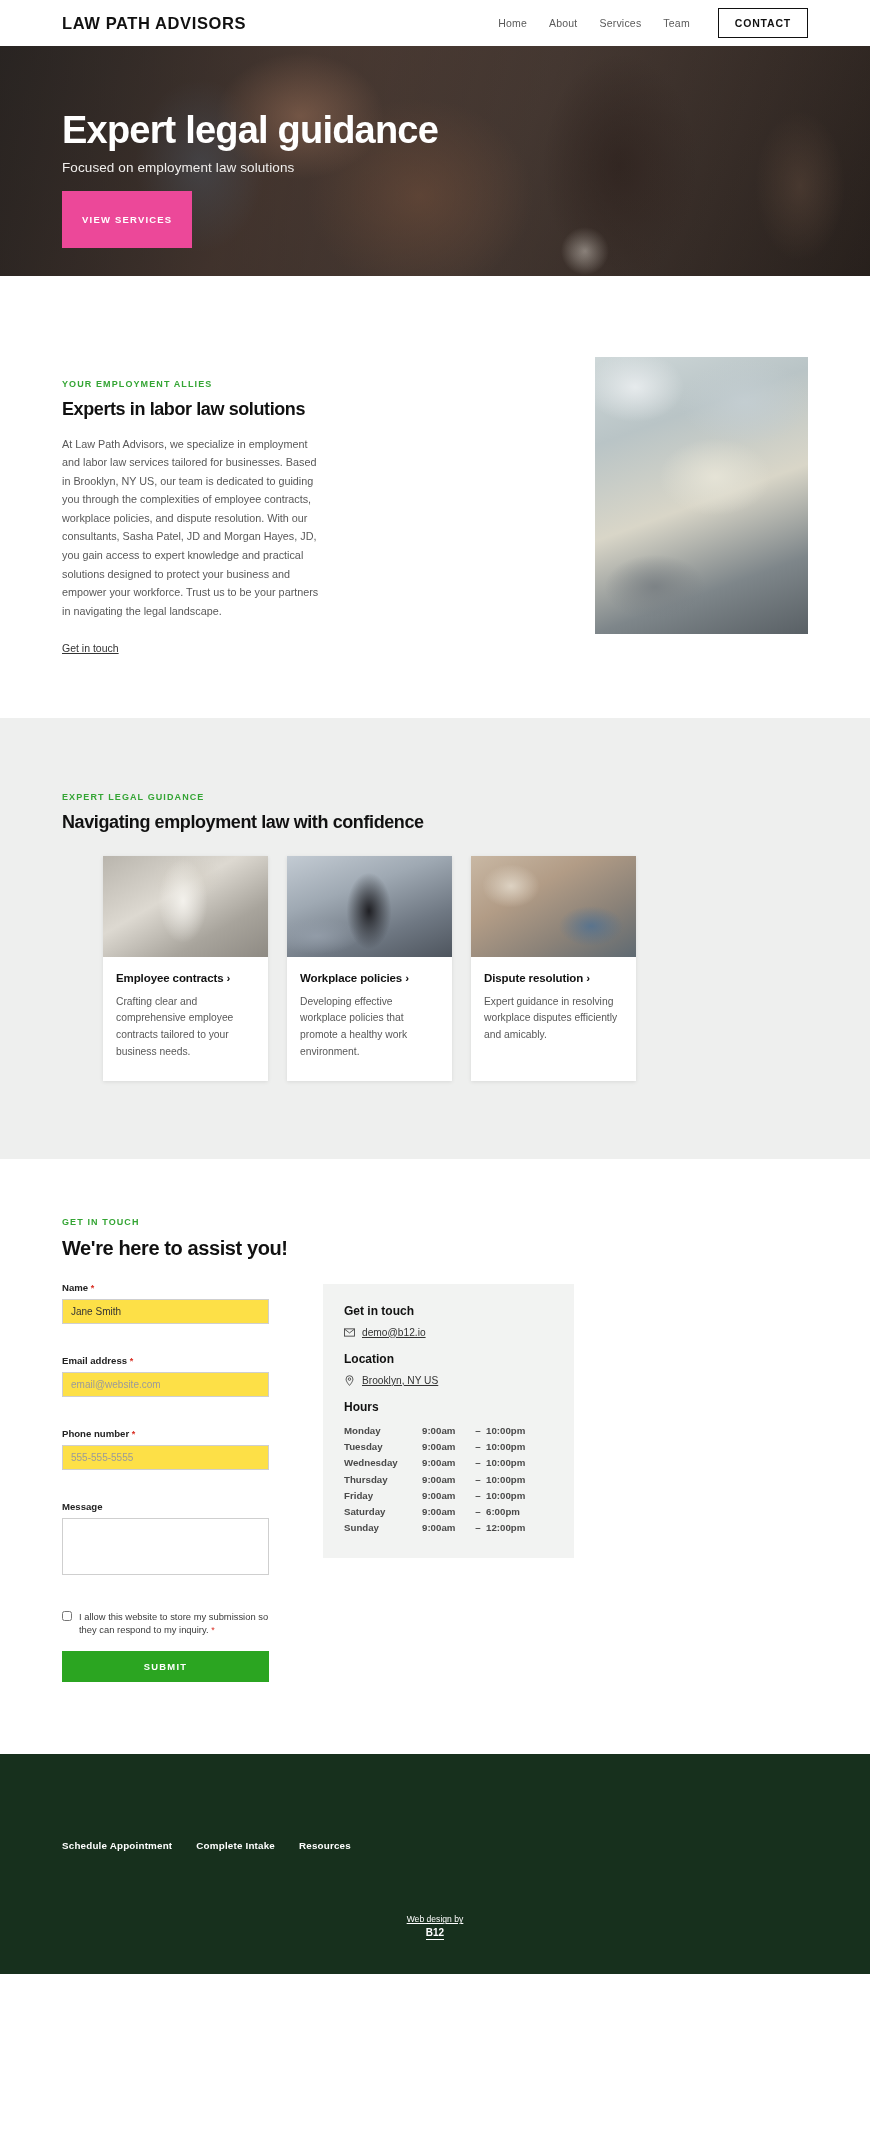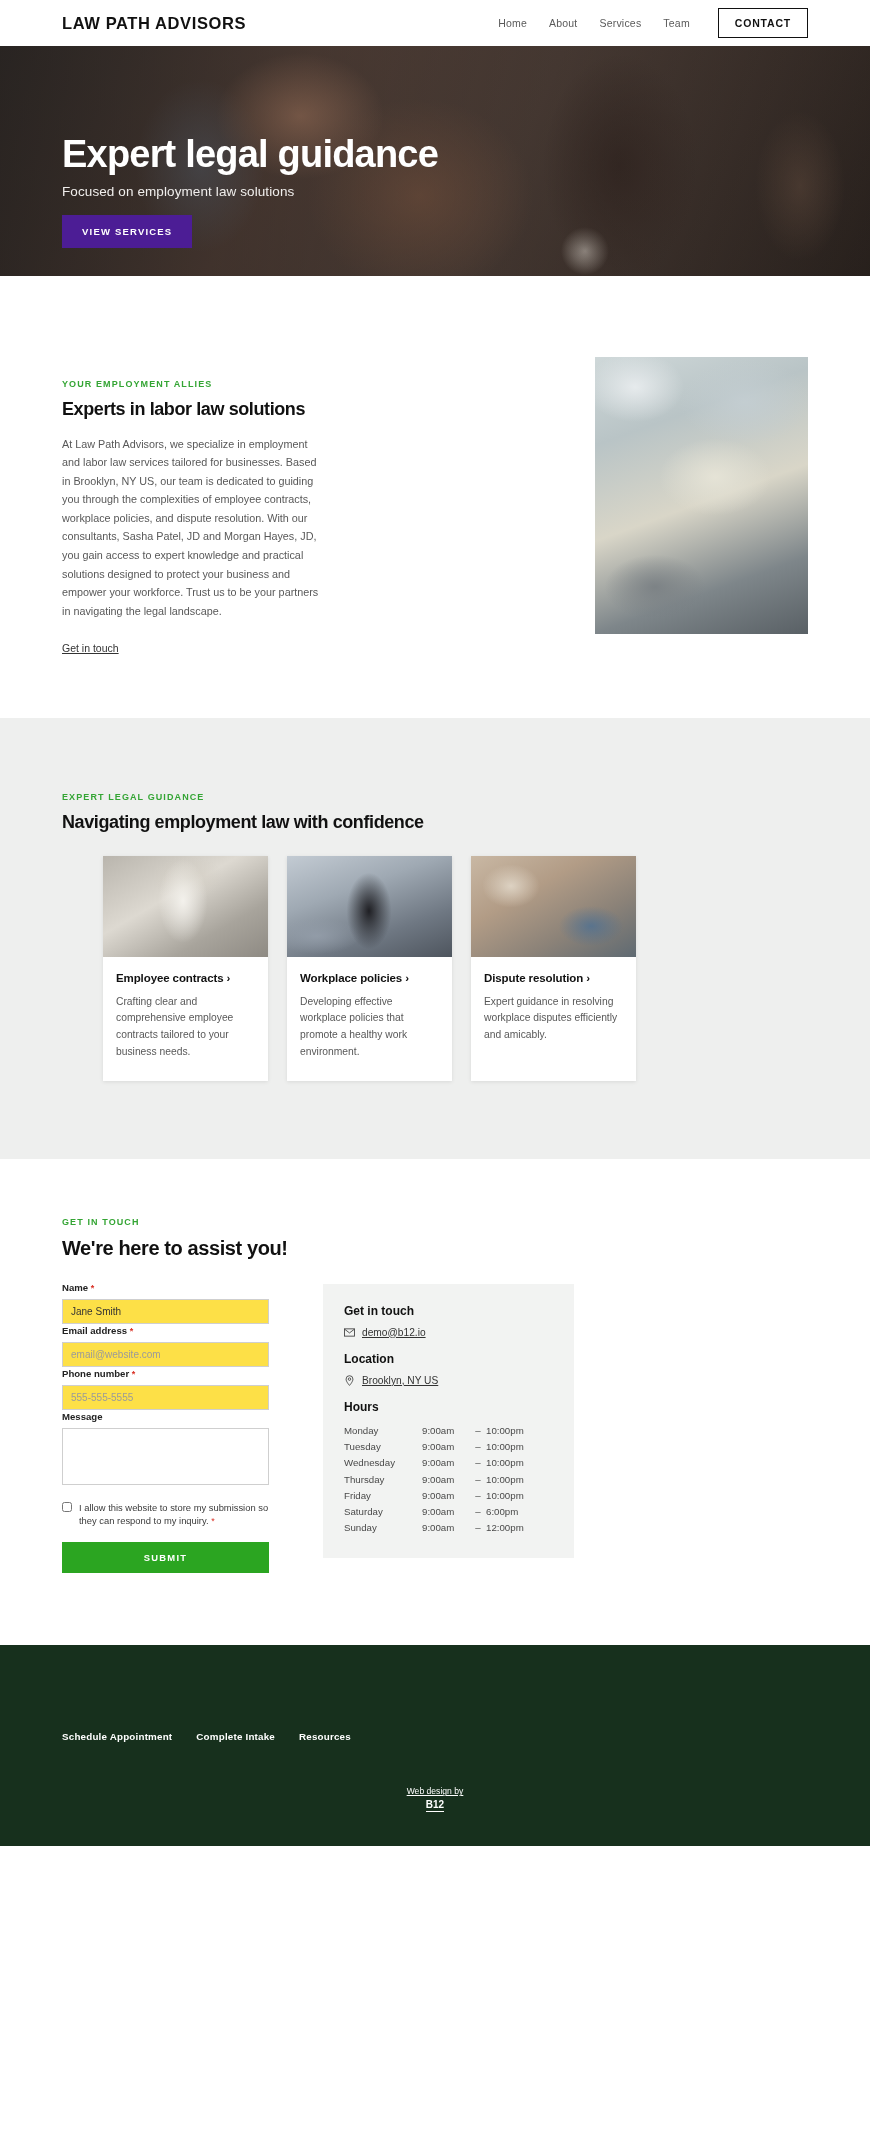--- a/index.html
+++ b/index.html
@@ -94,26 +94,26 @@
     margin-bottom: 9px;
   }
   .hero-sub {
     font-size: 13.5px;
     color: #f0eeec;
     margin-bottom: 16px;
     letter-spacing: 0.1px;
   }
   .btn-green {
     display: inline-block;
-    background: #4c1d95;
+    background: #ec4899;
     color: #ffffff;
     font-size: 9.5px;
     font-weight: 700;
     letter-spacing: 1.2px;
-    padding: 11px 20px;
+    padding: 23px 20px;
     border: none;
     cursor: pointer;
     width: max-content;
     font-family: inherit;
   }
 
   
   .section-white { background: #ffffff; }
   .about {
     padding: 58px 62px 62px;
@@ -226,21 +226,21 @@
     color: #111111;
     letter-spacing: -0.4px;
     margin-bottom: 22px;
   }
   .contact-grid {
     display: flex;
     gap: 54px;
     align-items: flex-start;
   }
   .form-col { width: 207px; flex: none; }
-  .field { margin-bottom: 1px; }
+  .field { margin-bottom: 31px; }
   .field-label {
     display: block;
     font-size: 9.6px;
     font-weight: 700;
     color: #222222;
     margin-bottom: 6px;
   }
   .req { color: #d93025; font-size: 9px; }
   .input {
     width: 100%;
@@ -311,33 +311,35 @@
     font-size: 10.2px;
     color: #333333;
     text-decoration: underline;
   }
   .hours-table { width: 100%; border-collapse: collapse; }
   .hours-table td {
     font-size: 9.7px;
     color: #4a4a4a;
     padding: 2.6px 0;
     vertical-align: top;
+    font-weight: bold;
   }
   .hours-day { width: 78px; }
   .hours-open { width: 48px; }
   .hours-dash { width: 16px; text-align: center; }
 
   
   .footer {
     background: #17301d;
     padding: 50px 62px 34px;
     min-height: 172px;
     display: flex;
     flex-direction: column;
     justify-content: space-between;
+    gap: 19px;
   }
   .footer-nav { display: flex; gap: 24px; margin-top: 36px; }
   .footer-link {
     color: #ffffff;
     font-size: 9.8px;
     font-weight: 700;
     text-decoration: none;
     letter-spacing: 0.2px;
   }
   .footer-credit {

